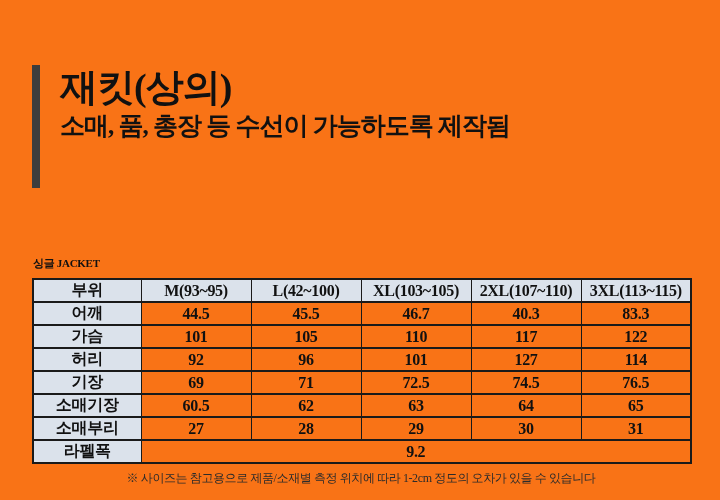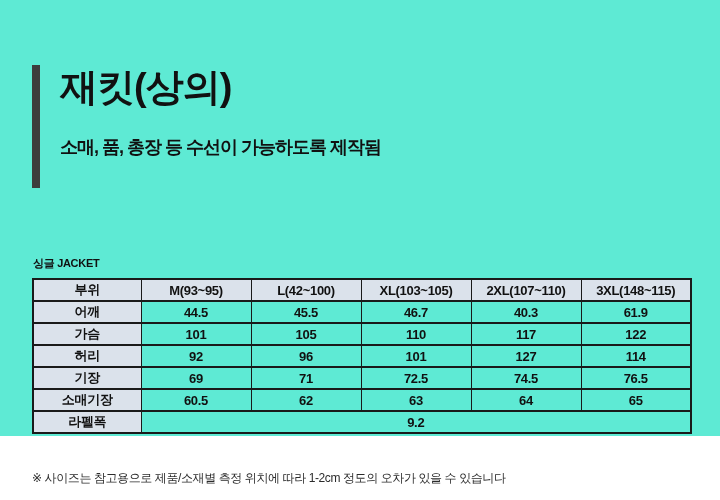--- a/index.html
+++ b/index.html
@@ -6,21 +6,21 @@
     margin: 0;
     padding: 0;
     background: #ffffff;
     width: 720px;
     height: 500px;
     font-family: "Liberation Sans", "DejaVu Sans", sans-serif;
     color: #111111;
     position: relative;
     overflow: hidden;
   }
-  .page { position: relative; width: 720px; height: 436px; background: #5eead4; }
+  .page { position: relative; width: 720px; height: 500px; background: #f97316; font-family: Liberation Serif, serif; }
 
   
   .header {
     position: absolute;
     top: 65px;
     left: 32px;
     display: flex;
     align-items: stretch;
   }
   .accent-bar {
@@ -33,44 +33,43 @@
   .header-text { display: flex; flex-direction: column; }
   .title {
     font-size: 38px;
     font-weight: bold;
     line-height: 1.1;
     letter-spacing: -1px;
     margin-top: 2px;
     white-space: nowrap;
   }
   .subtitle {
-    font-size: 18px;
+    font-size: 25px;
     font-weight: bold;
     letter-spacing: -1px;
-    margin-top: 26px;
     white-space: nowrap;
   }
 
   
   .table-label {
     position: absolute;
     top: 256px;
     left: 33px;
     font-size: 11px;
     font-weight: bold;
     letter-spacing: -0.3px;
   }
   table.size-table {
     position: absolute;
     top: 278px;
     left: 32px;
     width: 658px;
     border-collapse: collapse;
     table-layout: fixed;
-    font-size: 13px;
+    font-size: 16px;
     font-weight: bold;
     text-align: center;
     color: #111111;
     border: 2px solid #1a1a1a;
   }
   table.size-table th,
   table.size-table td {
     border-left: 1px solid #1a1a1a;
     border-right: 1px solid #1a1a1a;
     border-top: 2px solid #1a1a1a;
@@ -81,21 +80,21 @@
     letter-spacing: -0.3px;
     overflow: hidden;
   }
   table.size-table .hd { background: #dbe2eb; }
 
   .footnote {
     position: absolute;
     top: 470px;
     left: 32px;
     width: 658px;
-    text-align: left;
+    text-align: center;
     font-size: 12px;
     font-weight: normal;
     color: #2b2b2b;
     letter-spacing: -0.4px;
     white-space: nowrap;
   }
 </style>
 </head>
 <body>
 
@@ -120,31 +119,31 @@
       <col style="width:110px">
       <col style="width:110px">
     </colgroup>
     <thead>
       <tr>
         <th class="hd">부위</th>
         <th class="hd">M(93~95)</th>
         <th class="hd">L(42~100)</th>
         <th class="hd">XL(103~105)</th>
         <th class="hd">2XL(107~110)</th>
-        <th class="hd">3XL(148~115)</th>
+        <th class="hd">3XL(113~115)</th>
       </tr>
     </thead>
     <tbody>
       <tr>
         <td class="hd">어깨</td>
         <td>44.5</td>
         <td>45.5</td>
         <td>46.7</td>
         <td>40.3</td>
-        <td>61.9</td>
+        <td>83.3</td>
       </tr>
       <tr>
         <td class="hd">가슴</td>
         <td>101</td>
         <td>105</td>
         <td>110</td>
         <td>117</td>
         <td>122</td>
       </tr>
       <tr>
@@ -165,20 +164,28 @@
       </tr>
       <tr>
         <td class="hd">소매기장</td>
         <td>60.5</td>
         <td>62</td>
         <td>63</td>
         <td>64</td>
         <td>65</td>
       </tr>
       <tr>
+        <td class="hd">소매부리</td>
+        <td>27</td>
+        <td>28</td>
+        <td>29</td>
+        <td>30</td>
+        <td>31</td>
+      </tr>
+      <tr>
         <td class="hd">라펠폭</td>
         <td colspan="5">9.2</td>
       </tr>
     </tbody>
   </table>
 
   <div class="footnote">※ 사이즈는 참고용으로 제품/소재별 측정 위치에 따라 1-2cm 정도의 오차가 있을 수 있습니다</div>
 
 </div>
 

